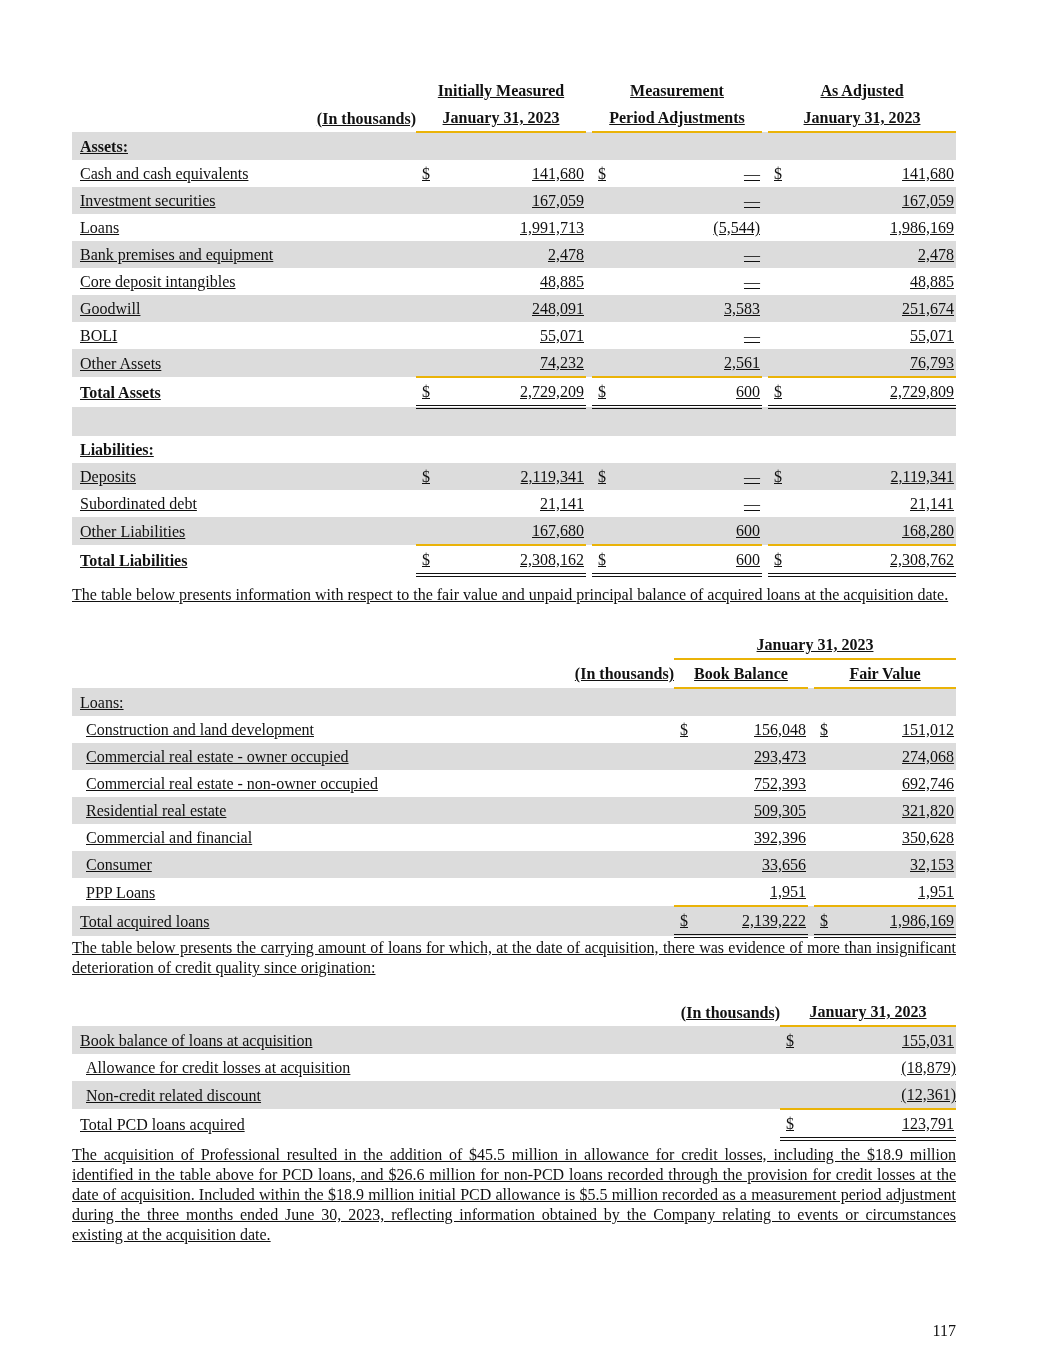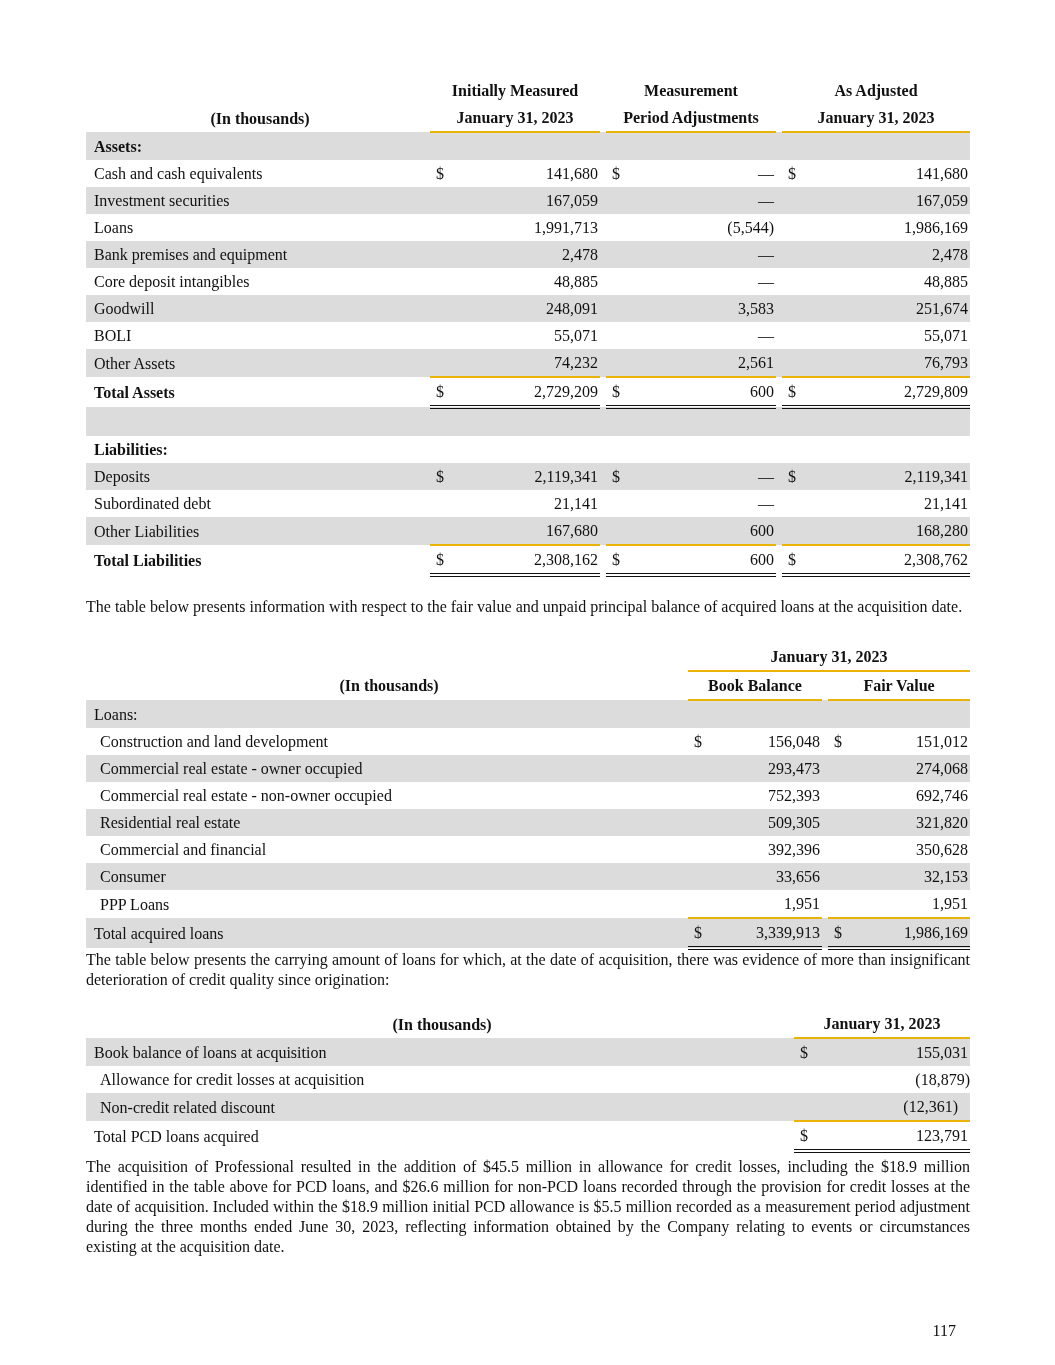--- a/index.html
+++ b/index.html
@@ -1,32 +1,32 @@
 <!DOCTYPE html>
 <html><head>
   <meta charset="utf-8">
   <style>
     html, body { margin: 0; padding: 0; background: #ffffff; }
     body {
       width: 1055px; height: 1365px; position: relative; overflow: hidden;
       font-family: "Liberation Serif", "DejaVu Serif", serif;
       font-size: 16px; color: #111111;
     }
-    .page { position: absolute; left: 86px; top: 0; width: 884px; }
+    .page { position: absolute; left: 72px; top: 0; width: 884px; text-decoration: underline; }
     table { border-collapse: collapse; width: 884px; table-layout: fixed; }
     td { padding: 0; height: 27px; line-height: 27px; white-space: nowrap; vertical-align: middle; }
     tr.shade td.s { background: #dcdcdc; }
     .b { font-weight: bold; }
     .lbl { padding-left: 8px; }
     .ind1 { padding-left: 14px; }
     .ind2 { padding-left: 8px; }
     .cur { text-align: left; padding-left: 6px; }
     .num { text-align: right; padding-right: 2px; margin-top: 24px; }
     .hdr td { font-weight: bold; text-align: center; }
-    .hdr td.left { text-align: center; padding-left: 4px; }
+    .hdr td.left { text-align: right; padding-left: 4px; }
     .ul { border-bottom: 2px solid #eab308; }
     .dbl { border-bottom: 4px double #111; }
     .gap { width: 6px; }
     p.para {
       margin: 0; text-align: justify; line-height: 20px; font-size: 16px;
       width: 884px;
     }
     .pageno { position: absolute; top: 1322px; left: 0; width: 956px; text-align: right; font-size: 16px; }
   </style>
 </head>
@@ -214,21 +214,21 @@
           <td></td>
       <td class="cur dbl">$</td>
       <td class="num dbl">600</td>
           <td></td>
       <td class="cur dbl">$</td>
       <td class="num dbl">2,308,762</td>
     </tr>
   </tbody>
     </table>
 
-  <p class="para" style="margin-top:20px;">The table below presents information with respect to the fair value and unpaid principal balance of acquired loans at the acquisition date.</p>
+  <p class="para" style="margin-top:8px;">The table below presents information with respect to the fair value and unpaid principal balance of acquired loans at the acquisition date.</p>
 
   <table style="margin-top:26px;">
     <colgroup>
       <col style="width:602px">
         <col style="width:24px">
         <col style="width:110px">
         <col class="gap">
       <col style="width:24px">
         <col style="width:118px">
     </colgroup>
@@ -299,21 +299,21 @@
       <td class="ind1">PPP Loans</td>
       <td class="cur ul"></td>
       <td class="num ul">1,951</td>
           <td></td>
       <td class="cur ul"></td>
       <td class="num ul">1,951</td>
     </tr>
     <tr class="shade">
       <td class="s ind2">Total acquired loans</td>
       <td class="s cur dbl">$</td>
-      <td class="s num dbl">3,339,913</td>
+      <td class="s num dbl">2,139,222</td>
           <td class="s"></td>
       <td class="s cur dbl">$</td>
       <td class="s num dbl">1,986,169</td>
     </tr>
   </tbody>
     </table>
 
   <p class="para" style="">The table below presents the carrying amount of loans for which, at the date of acquisition, there was evidence of more than insignificant deterioration of credit quality since origination:</p>
 
   <table style="margin-top:20px;">
@@ -333,21 +333,21 @@
       <td class="s num">155,031</td>
     </tr>
     <tr>
       <td class="ind1">Allowance for credit losses at acquisition</td>
       <td class="cur"></td>
       <td class="num" style="padding-right:0">(18,879)</td>
     </tr>
     <tr class="shade">
       <td class="s ind1">Non-credit related discount</td>
       <td class="s cur ul"></td>
-      <td class="s num ul" style="padding-right:12px">(12,361)</td>
+      <td class="s num ul" style="padding-right:0">(12,361)</td>
     </tr>
     <tr>
       <td class="ind2">Total PCD loans acquired</td>
       <td class="cur dbl">$</td>
       <td class="num dbl">123,791</td>
     </tr>
   </tbody>
     </table>
 
   <p class="para" style="margin-top:4px;">The acquisition of Professional resulted in the addition of $45.5 million in allowance for credit losses, including the $18.9 million identified in the table above for PCD loans, and $26.6 million for non-PCD loans recorded through the provision for credit losses at the date of acquisition. Included within the $18.9 million initial PCD allowance is $5.5 million recorded as a measurement period adjustment during the three months ended June 30, 2023, reflecting information obtained by the Company relating to events or circumstances existing at the acquisition date.</p>

